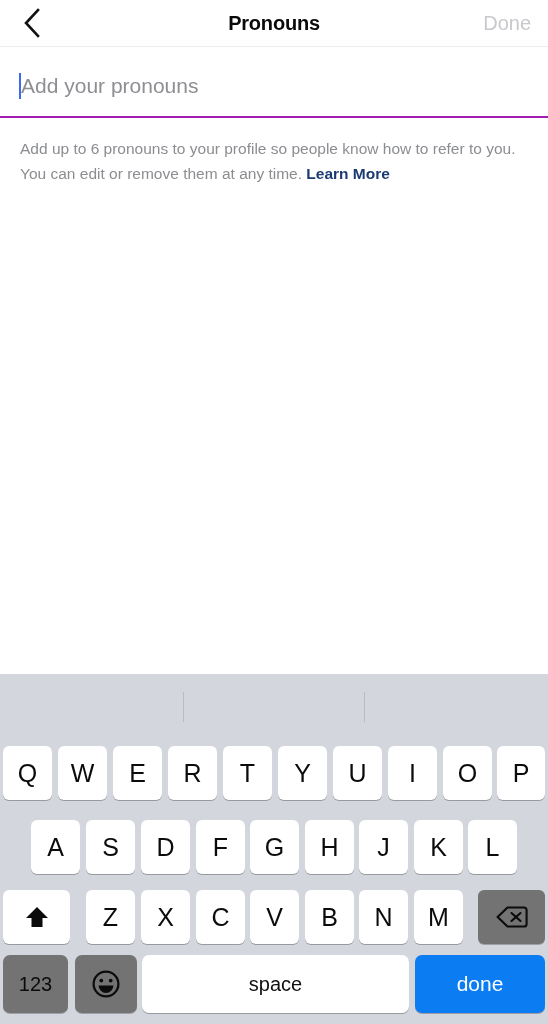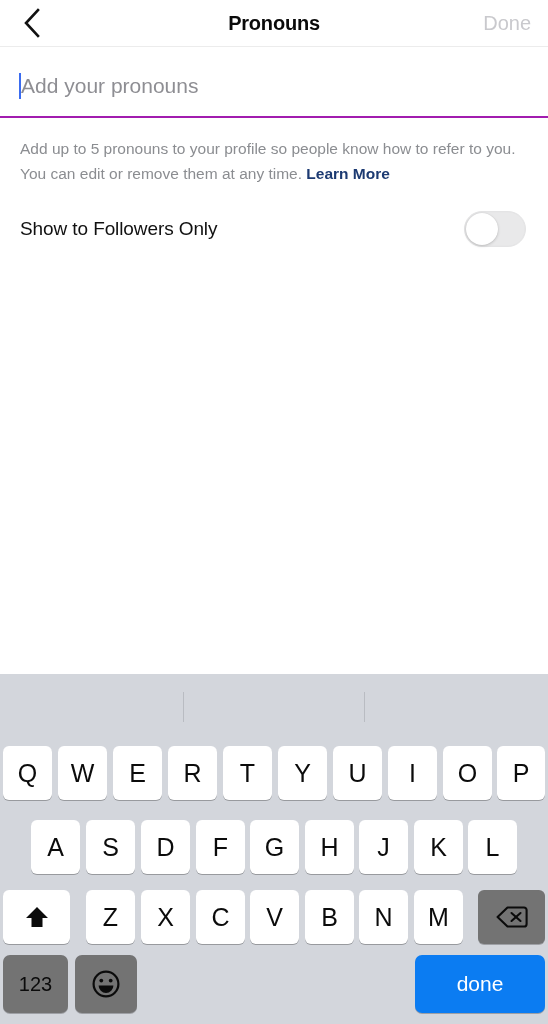--- a/index.html
+++ b/index.html
@@ -139,29 +139,23 @@
     <div class="nav-title">Pronouns</div>
     <button class="done-btn">Done</button>
   </div>
 
   <div class="input-row">
     <div class="caret"></div>
     <input class="pronoun-input" type="text" value="" placeholder="Add your pronouns" style="">
   </div>
 
   <div class="desc">
-    <span>Add up to 5 pronouns to your profile so people know how to refer to you. You can edit or remove them at any time. </span><a class="learn-more" href="#">Learn More</a>
-  </div>
-
-  <div class="toggle-row">
-    <div class="toggle-label">Show to Followers Only</div>
-    <div class="switch">
-      <div class="knob"></div>
-    </div>
-  </div>
+    <span>Add up to 6 pronouns to your profile so people know how to refer to you. You can edit or remove them at any time. </span><a class="learn-more" href="#">Learn More</a>
+  </div>
+
 
 
   <div class="keyboard">
 
     <div class="suggest-bar">
       <div class="suggest-div d1"></div>
       <div class="suggest-div d2"></div>
     </div>
 
     <div class="krow r1">
@@ -274,19 +268,22 @@
       <div class="key gray r4k" style="left:75px;width:62px">
         <span>
           <svg width="30" height="30" viewBox="0 0 30 30" aria-hidden="true">
             <circle cx="15" cy="15" r="12.4" fill="none" stroke="#0b0b0b" stroke-width="2.2"></circle>
             <circle cx="10.3" cy="11.6" r="1.9" fill="#0b0b0b"></circle>
             <circle cx="19.7" cy="11.6" r="1.9" fill="#0b0b0b"></circle>
             <path d="M7.6 16.6 H22.4 A7.4 7.4 0 0 1 7.6 16.6 Z" fill="#0b0b0b"></path>
           </svg>
         </span>
       </div>
+      <div class="key r4k space-key" style="left:142px;width:267px">
+        <span class="lbl">space</span>
+      </div>
       <div class="key blue r4k done-key" style="left:415px;width:130px">
         <span class="lbl">done</span>
       </div>
     </div>
 
   </div>
 </div>
 
 </body></html>

